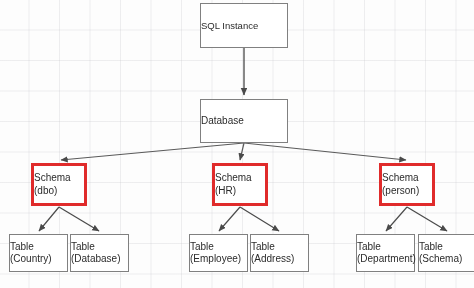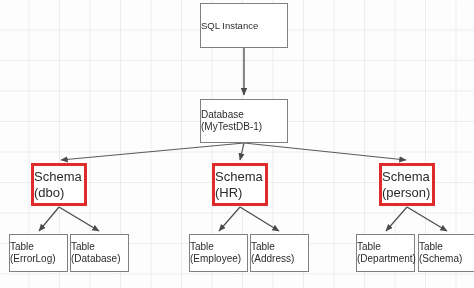--- a/index.html
+++ b/index.html
@@ -51,21 +51,21 @@
     border: 3px solid #e02b2b;
   }
   .node-root {
     left: 200px; top: 3px; width: 88px; height: 45px;
     font-size: 9.5px;
   }
   .node-db {
     left: 200px; top: 99px; width: 88px; height: 44px;
     font-size: 10px;
   }
-  .node-schema { top: 163px; width: 56px; height: 43px; font-size: 13px; }
+  .node-schema { top: 163px; width: 56px; height: 43px; font-size: 10px; }
   .schema-0 { left: 31px; }
   .schema-1 { left: 212px; }
   .schema-2 { left: 379px; }
 
   .node-table { top: 234px; width: 59px; height: 38px; font-size: 10px; }
   .table-0 { left: 9px; }
   .table-1 { left: 70px; }
   .table-2 { left: 189px; }
   .table-3 { left: 250px; }
   .table-4 { left: 356px; }
@@ -98,39 +98,38 @@
     <line x1="407" y1="207" x2="386" y2="231" stroke="#4a4a4a" stroke-width="1.2" marker-end="url(#arrowhead)"></line>
     <line x1="407" y1="207" x2="447" y2="231" stroke="#4a4a4a" stroke-width="1.2" marker-end="url(#arrowhead)"></line>
   </svg>
 
   <div class="node node-plain node-root">
     <span class="l1">SQL Instance</span>
   </div>
 
   <div class="node node-plain node-db">
     <span class="l1">Database</span>
-    <span class="l2">(MyTestDB-1)</span>
   </div>
 
   <div class="node node-highlight node-schema schema-0">
     <span class="l1">Schema</span>
     <span class="l2">(dbo)</span>
   </div>
   <div class="node node-highlight node-schema schema-1">
     <span class="l1">Schema</span>
     <span class="l2">(HR)</span>
   </div>
   <div class="node node-highlight node-schema schema-2">
     <span class="l1">Schema</span>
     <span class="l2">(person)</span>
   </div>
 
   <div class="node node-plain node-table table-0">
     <span class="l1">Table</span>
-    <span class="l2">(ErrorLog)</span>
+    <span class="l2">(Country)</span>
   </div>
   <div class="node node-plain node-table table-1">
     <span class="l1">Table</span>
     <span class="l2">(Database)</span>
   </div>
   <div class="node node-plain node-table table-2">
     <span class="l1">Table</span>
     <span class="l2">(Employee)</span>
   </div>
   <div class="node node-plain node-table table-3">

